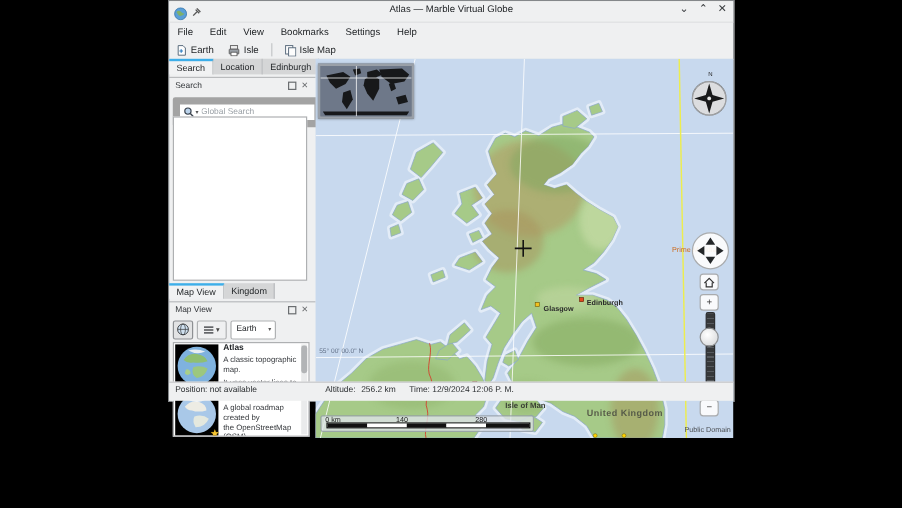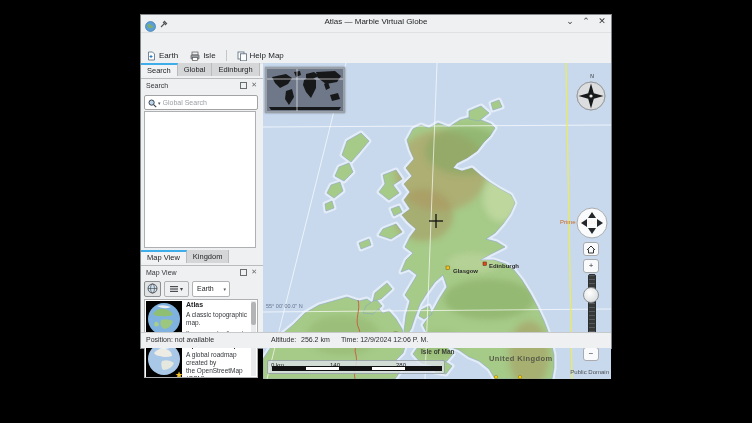--- a/index.html
+++ b/index.html
@@ -1,18 +1,18 @@
 <!DOCTYPE html>
 <html><head>
 <meta charset="utf-8">
 <style>
   html,body{margin:0;padding:0;}
   body{width:752px;height:423px;background:#000;position:relative;overflow:hidden;
        font-family:"Liberation Sans",sans-serif;-webkit-font-smoothing:antialiased;}
-  .window{position:absolute;left:140px;top:14px;width:472px;height:335px;
+  .window{position:absolute;left:140px;top:0;width:472px;height:335px;
           background:#eff0f1;border:1px solid #84878a;box-sizing:border-box;}
   
   .titlebar{position:absolute;left:0;top:0;width:100%;height:17px;background:#eff0f1;
             border-bottom:1px solid #dfe0e1;}
   .titlebar .appicon{position:absolute;left:4px;top:3px;width:11px;height:11px;}
   .titlebar .pinicon{position:absolute;left:19px;top:4px;width:9px;height:9px;color:#555;font-size:8px;line-height:9px;}
   .titlebar .title{position:absolute;left:0;right:0;top:2px;text-align:center;
                    font-size:8px;color:#232629;}
   .winbtns{position:absolute;right:4px;top:1px;display:flex;gap:6px;font-size:9px;color:#3a3d40;}
   .winbtns span{width:10px;text-align:center;cursor:default;}
@@ -28,21 +28,21 @@
   .sidebar{position:absolute;left:0;top:48px;width:122px;height:316px;}
   .tabsrow{position:absolute;left:0;width:122px;height:15px;border-bottom:1px solid #b9bbbd;display:flex;}
   .tab{font-size:7.5px;color:#232629;padding:2px 6px 0 6px;background:#d5d6d7;
        border-right:1px solid #b9bbbd;height:13px;box-sizing:border-box;}
   .tab.active{background:#f1f2f3;border-top:2px solid #3daee9;padding-top:1px;margin-bottom:-1px;}
   .dockhead{position:absolute;left:0;width:118px;height:13px;}
   .dockhead .dtitle{position:absolute;left:5px;top:3px;font-size:7px;color:#33363a;}
   .dockhead .dicos{position:absolute;right:2px;top:2px;font-size:7px;color:#6a6d70;display:flex;gap:4px;}
   .floatico{display:inline-block;width:5px;height:5px;border:1px solid #6a6d70;margin-top:1px;}
   .searchfield{position:absolute;left:3px;top:32px;width:112px;height:13px;background:#fff;
-               border:1px solid #a3a3a3;border-radius:2px;display:flex;align-items:center;}
+               border:6px solid #a3a3a3;border-radius:2px;display:flex;align-items:center;}
   .searchfield input{border:0;outline:0;flex:1;font-size:7px;color:#333;background:transparent;
                      font-family:"Liberation Sans",sans-serif;padding:0;}
   .searchfield input::placeholder{color:#9aa0a6;}
   .sf-ico{margin:0 1px 0 3px;}
   .sf-arrow{font-size:5px;color:#555;margin-right:2px;}
   .results{position:absolute;left:3px;top:48px;width:112px;height:137px;background:#fff;
            border:1px solid #aeb0b2;box-sizing:border-box;}
   .ctlrow{position:absolute;left:3px;top:217px;width:114px;height:17px;display:flex;align-items:center;gap:3px;}
   .sqbtn{width:17px;height:16px;border:1px solid #8d9093;background:#e2e3e4;border-radius:2px;
          display:flex;align-items:center;justify-content:center;box-sizing:border-box;}
@@ -111,20 +111,28 @@
         </svg>
     </span>
     <span class="title">Atlas — Marble Virtual Globe</span>
     <span class="winbtns">
       <span>⌄</span>
       <span>⌃</span>
       <span>✕</span>
     </span>
   </div>
 
+  <div class="menubar">
+    <span>File</span>
+    <span>Edit</span>
+    <span>View</span>
+    <span>Bookmarks</span>
+    <span>Settings</span>
+    <span>Help</span>
+  </div>
 
   <div class="toolbar">
     <span class="tbtn">
       <svg width="9" height="10">
           <path d="M1.5,1 h4 l2,2 v6 h-6 z" fill="#fdfdfd" stroke="#56687a" stroke-width="0.8"></path>
           <path d="M2.5,5.5 h3 M4,4 v3" stroke="#2f7fc3" stroke-width="1"></path>
         </svg>
       <span>Earth</span>
     </span>
     <span class="tbtn">
@@ -134,29 +142,29 @@
           <rect x="2.5" y="6.5" width="5" height="3" fill="#fff" stroke="#555" stroke-width="0.7"></rect>
         </svg>
       <span>Isle</span>
     </span>
     <span class="tsep"></span>
     <span class="tbtn">
       <svg width="10" height="10">
           <rect x="1" y="1" width="6" height="7" fill="#fdfdfd" stroke="#56687a" stroke-width="0.8"></rect>
           <rect x="3.5" y="2.8" width="6" height="7" fill="#fdfdfd" stroke="#56687a" stroke-width="0.8"></rect>
         </svg>
-      <span>Help Map</span>
+      <span>Isle Map</span>
     </span>
   </div>
 
   <div class="sidebar">
 
     <div class="tabsrow" style="top:0">
       <span class="tab active">Search</span>
-      <span class="tab">Global</span>
+      <span class="tab">Location</span>
       <span class="tab">Edinburgh</span>
     </div>
 
     <div class="dockhead" style="top:16px">
       <span class="dtitle">Search</span>
       <span class="dicos">
         <span class="floatico"></span>
         <span>✕</span>
       </span>
     </div>

